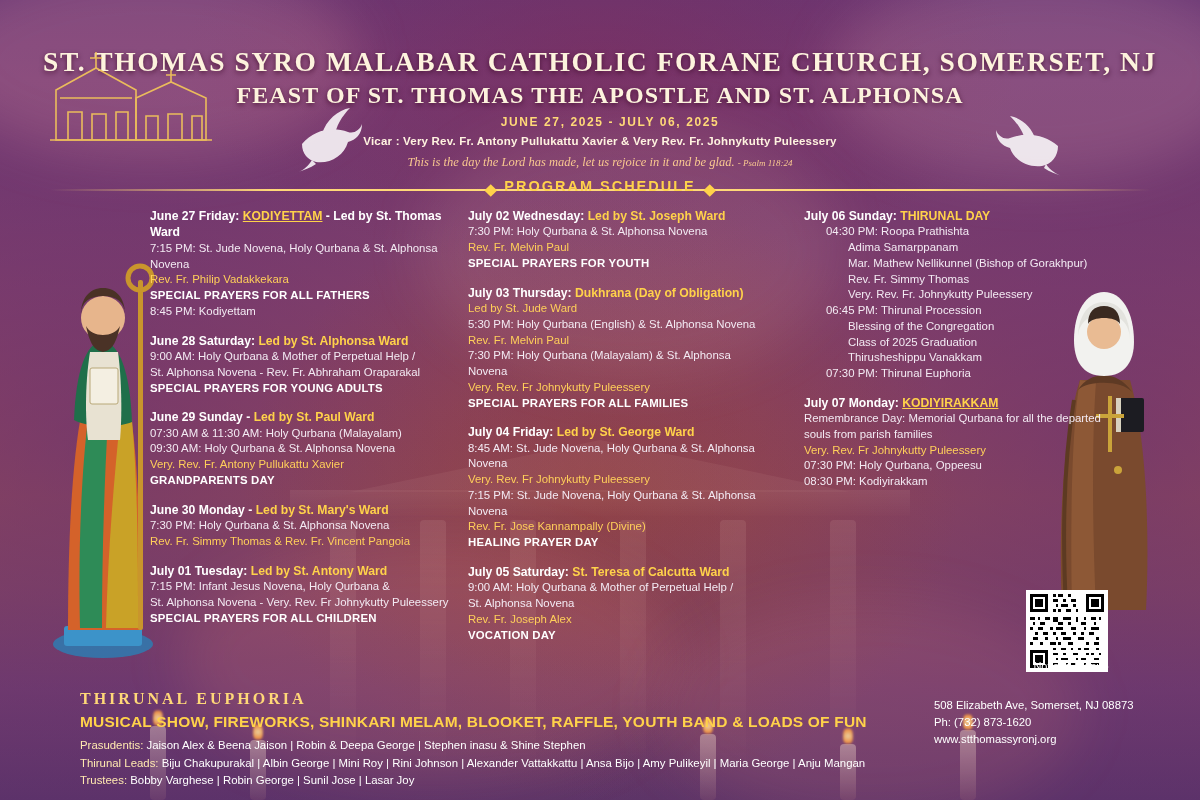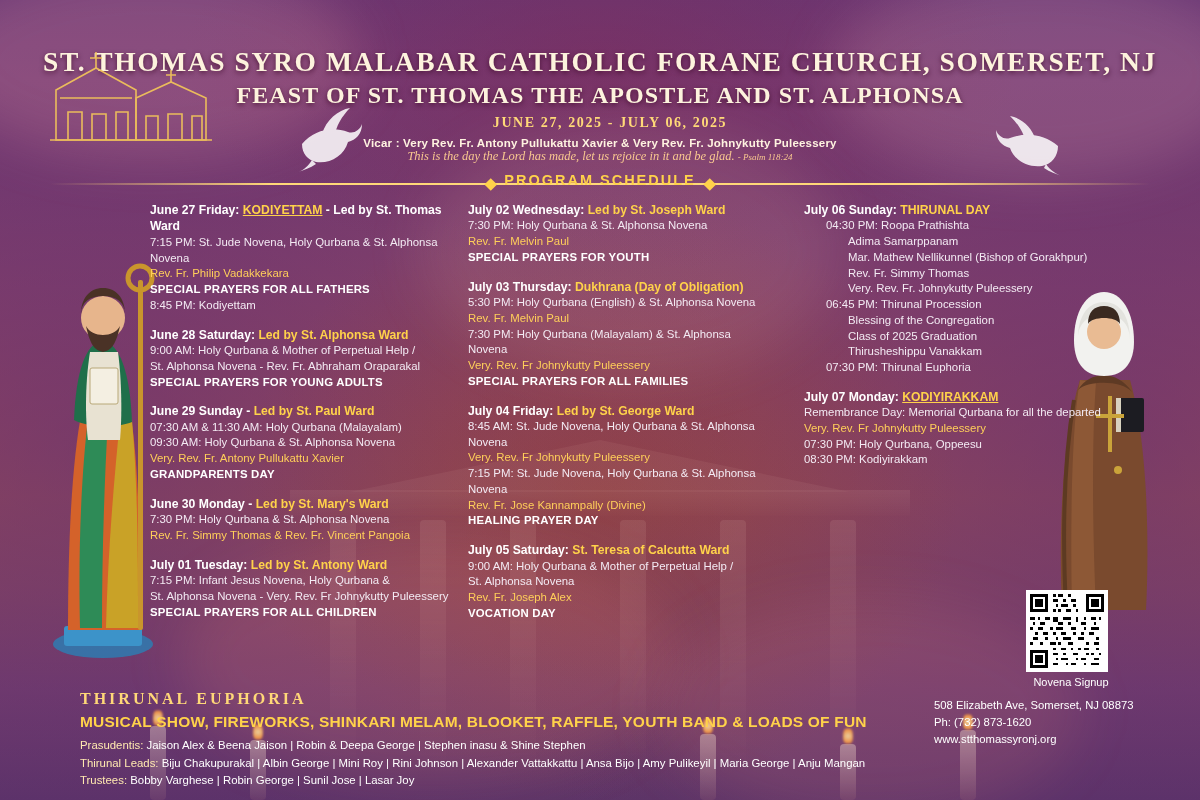--- a/index.html
+++ b/index.html
@@ -38,23 +38,23 @@
     font-family:"Liberation Serif",serif;font-weight:bold;
     font-size:27.5px;letter-spacing:1.6px;color:#fdf3dd;
     text-shadow:0 2px 5px rgba(60,10,40,.75);
     white-space:nowrap;
   }
   .subtitle{
     font-family:"Liberation Serif",serif;font-weight:bold;
     font-size:24px;letter-spacing:1.1px;color:#fdf3dd;margin-top:4px;
     text-shadow:0 2px 5px rgba(60,10,40,.75);
   }
-  .dates{font-family:Liberation Serif, serif;font-size:14px;letter-spacing:1.6px;color:#ffd978;margin-top:6px;font-weight:bold;padding-left:20px;}
+  .dates{font-family:Liberation Sans, sans-serif;font-size:12px;letter-spacing:1.6px;color:#ffd978;margin-top:6px;font-weight:bold;padding-left:20px;}
   .vicar{font-size:11.5px;color:#fff3e0;margin-top:6px;font-weight:bold;letter-spacing:.2px;text-align:center;}
-  .psalm{font-family:"Liberation Serif",serif;font-style:italic;font-size:12.5px;color:#ffcf92;opacity:.95;}
+  .psalm{font-family:"Liberation Serif",serif;font-style:italic;font-size:12.5px;color:#ffcf92;margin-top:8px;opacity:.95;}
   .psalm .ref{font-size:9px;}
 
   .schedbar{position:relative;z-index:5;margin:10px auto 0;width:1100px;height:18px;}
   .schedbar .line{position:absolute;top:9px;height:2px;background:linear-gradient(90deg,rgba(255,216,120,0),#ffd878 20%,#ffd878 80%,rgba(255,216,120,0));left:0;right:0;}
   .schedbar .lbl{position:absolute;left:50%;top:-2px;transform:translateX(-50%);background:transparent;padding:0 14px;color:#ffd24a;font-weight:bold;font-size:14.5px;letter-spacing:2px;}
   .schedbar .lbl::before,.schedbar .lbl::after{content:"";position:absolute;top:8px;width:9px;height:9px;background:#ffd24a;transform:rotate(45deg);}
   .schedbar .lbl::before{left:-4px;}
   .schedbar .lbl::after{right:-4px;}
 
   
@@ -81,21 +81,21 @@
   .bottom{position:absolute;left:0;bottom:0;width:1024px;z-index:6;padding:0 0 10px 0;}
   .thir{margin-left:80px;font-family:"Liberation Serif",serif;font-size:16px;letter-spacing:3px;color:#ffd878;font-weight:bold;}
   .musical{margin-left:80px;margin-top:5px;font-size:15.5px;font-weight:bold;color:#ffd24a;letter-spacing:.2px;}
   .names{margin-left:80px;margin-top:6px;font-size:11.4px;color:#ffffff;line-height:1.55;}
   .names .k{color:#ffe9b0;}
 
   
   .addr{position:absolute;right:26px;bottom:52px;width:240px;text-align:left;font-size:11.3px;color:#ffffff;line-height:1.5;z-index:7;}
   .qrbox{position:absolute;right:92px;bottom:128px;width:74px;height:74px;background:#ffffff;padding:4px;z-index:7;}
   .qr{width:100%;height:100%;display:block;}
-  .qrlabel{position:absolute;right:64px;bottom:112px;width:130px;text-align:center;font-size:11px;color:#ffffff;z-index:7;}
+  .qrlabel{position:absolute;right:64px;bottom:128px;width:130px;text-align:center;font-size:11px;color:#ffffff;z-index:7;}
 
   
   .saint{position:absolute;z-index:4;}
   .saint-left{left:28px;bottom:140px;width:150px;height:420px;}
   .saint-right{right:18px;bottom:180px;width:160px;height:400px;}
 </style>
 </head>
 <body>
 
 <div id="poster">
@@ -247,20 +247,21 @@
       </div>
       <div class="col-block">
         <div class="entry">
           <div class="e-head"><span>July 02 Wednesday: </span><span class="ward">Led by St. Joseph Ward</span></div>
           <div class="l">7:30 PM: Holy Qurbana &amp; St. Alphonsa Novena</div>
           <div class="l gold">Rev. Fr. Melvin Paul</div>
           <div class="l white-bold">SPECIAL PRAYERS FOR YOUTH</div>
         </div>
         <div class="entry">
           <div class="e-head"><span>July 03 Thursday: </span><span class="ward">Dukhrana (Day of Obligation)</span></div>
+          <div class="l gold">Led by St. Jude Ward</div>
           <div class="l">5:30 PM: Holy Qurbana (English) &amp; St. Alphonsa Novena</div>
           <div class="l gold">Rev. Fr. Melvin Paul</div>
           <div class="l">7:30 PM: Holy Qurbana (Malayalam) &amp; St. Alphonsa Novena</div>
           <div class="l gold">Very. Rev. Fr Johnykutty Puleessery</div>
           <div class="l white-bold">SPECIAL PRAYERS FOR ALL FAMILIES</div>
         </div>
         <div class="entry">
           <div class="e-head"><span>July 04 Friday: </span><span class="ward">Led by St. George Ward</span></div>
           <div class="l">8:45 AM: St. Jude Novena, Holy Qurbana &amp; St. Alphonsa Novena</div>
           <div class="l gold">Very. Rev. Fr Johnykutty Puleessery</div>
@@ -286,20 +287,21 @@
           <div class="l ind2">Very. Rev. Fr. Johnykutty Puleessery</div>
           <div class="l ind">06:45 PM: Thirunal Procession</div>
           <div class="l ind2">Blessing of the Congregation</div>
           <div class="l ind2">Class of 2025 Graduation</div>
           <div class="l ind2">Thirusheshippu Vanakkam</div>
           <div class="l ind">07:30 PM: Thirunal Euphoria</div>
         </div>
         <div class="entry">
           <div class="e-head"><span>July 07 Monday: </span><span class="hl">KODIYIRAKKAM</span></div>
           <div class="l">Remembrance Day: Memorial Qurbana for all the departed</div>
+          <div class="l">souls from parish families</div>
           <div class="l gold">Very. Rev. Fr Johnykutty Puleessery</div>
           <div class="l">07:30 PM: Holy Qurbana, Oppeesu</div>
           <div class="l">08:30 PM: Kodiyirakkam</div>
         </div>
       </div>
     </div>
 
   <div class="bottom">
     <div class="thir">THIRUNAL EUPHORIA</div>
     <div class="musical">MUSICAL SHOW, FIREWORKS, SHINKARI MELAM, BLOOKET, RAFFLE, YOUTH BAND &amp; LOADS OF FUN</div>

